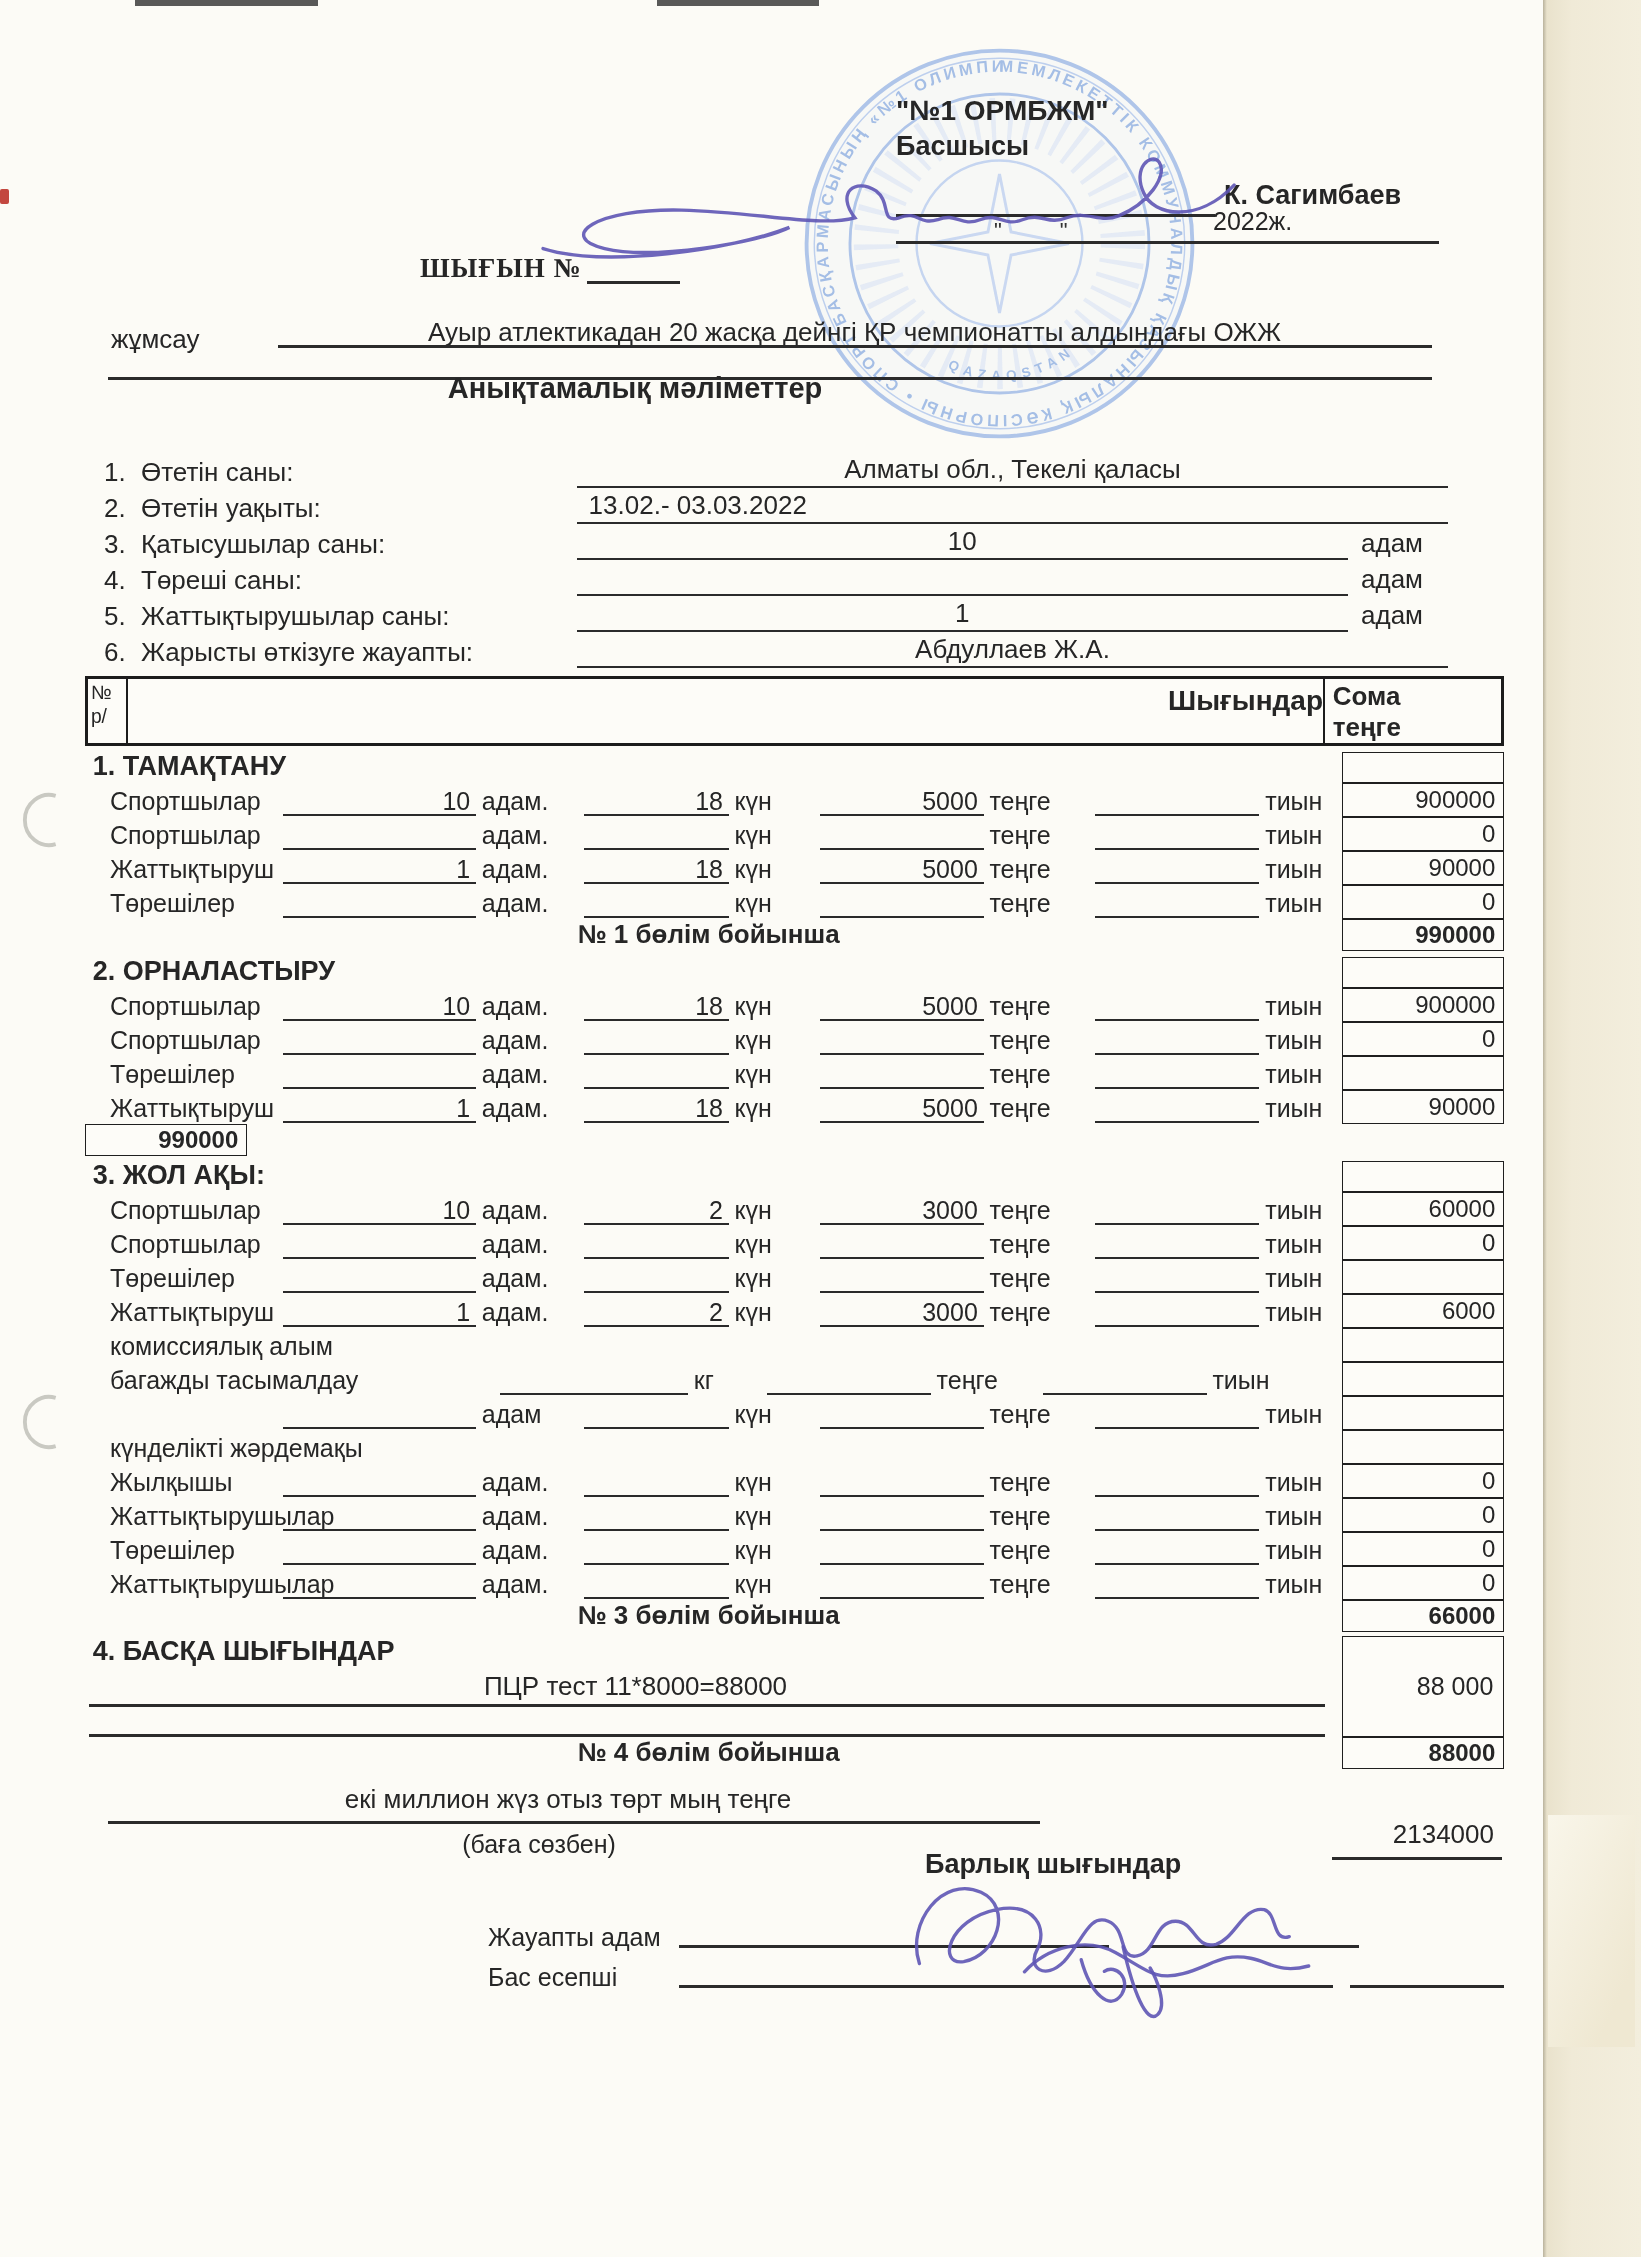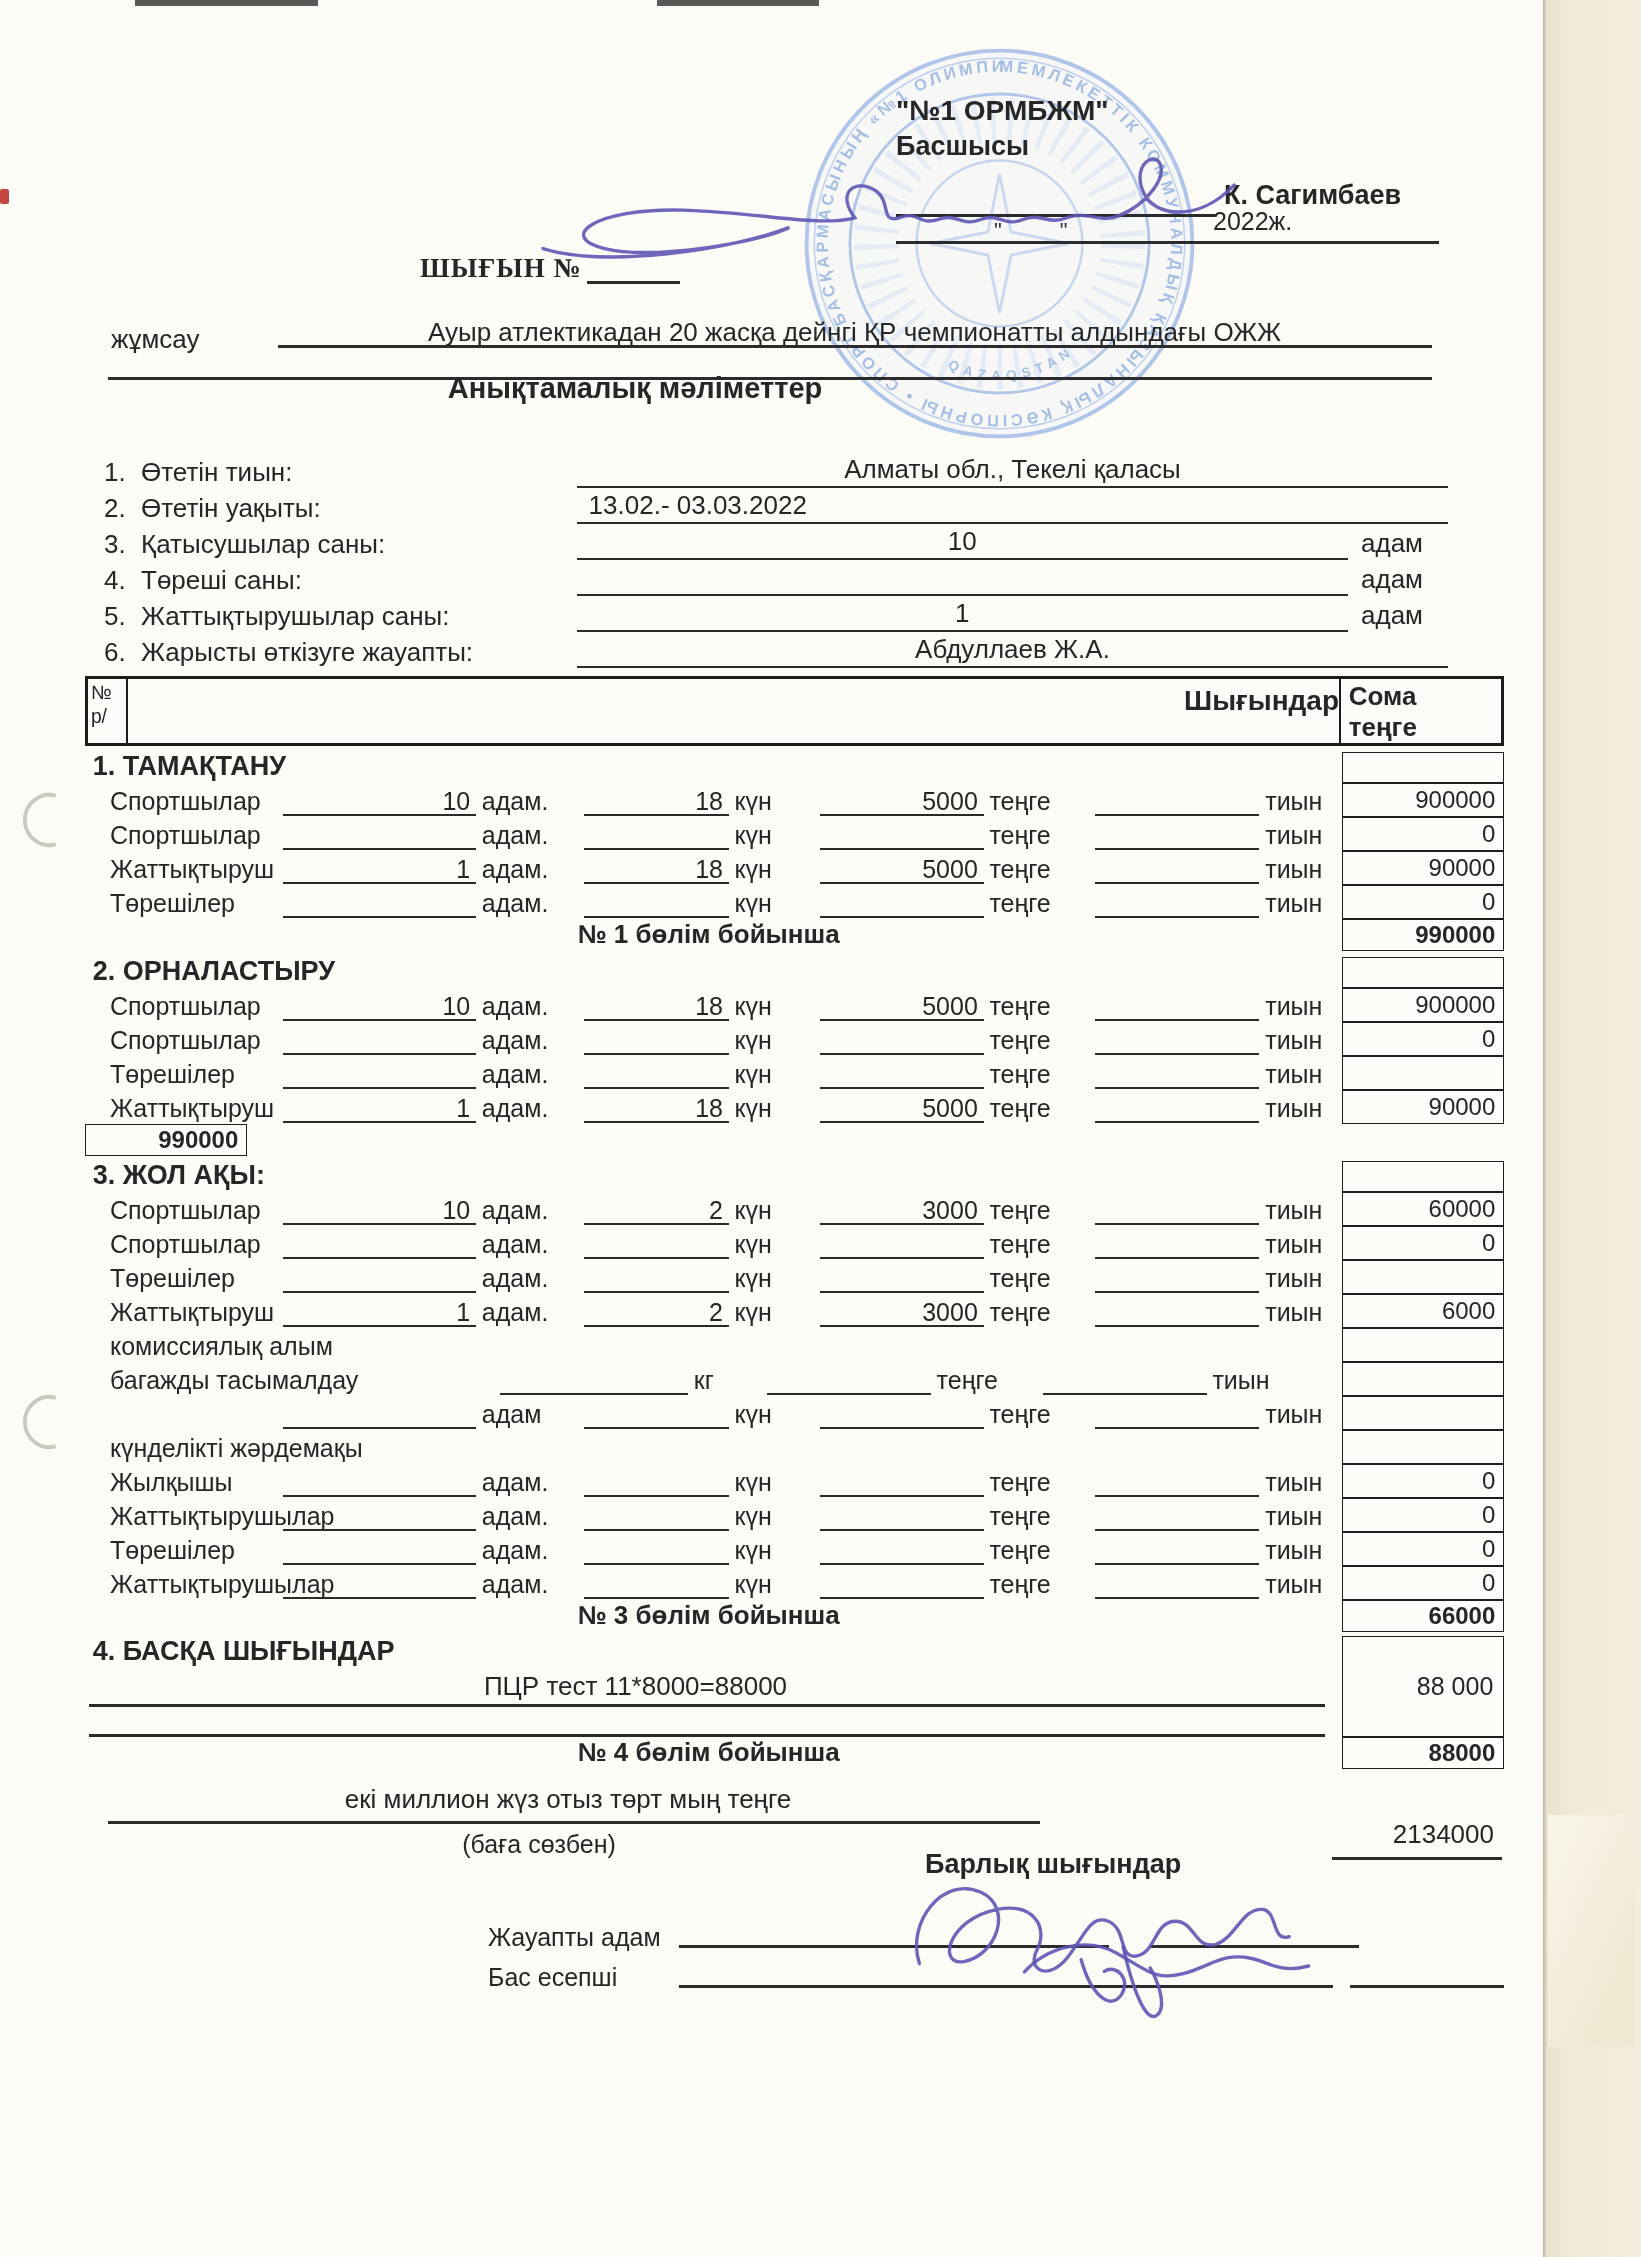--- a/index.html
+++ b/index.html
@@ -33,21 +33,21 @@
   .inum{width:37px;}
   .ilabel{width:436px;white-space:nowrap;}
   .iline{flex:1;border-bottom:2.9px solid #2b2b2b;text-align:center;height:33px;line-height:33px;white-space:nowrap;}
   .iline.vleft{text-align:left;padding-left:11.6px;}
   .isuffix{width:87px;padding-left:13.5px;height:33px;line-height:33px;}
   
   .table-wrap{position:absolute;left:85px;top:676px;width:1419px;}
   .thead{display:flex;border:3.9px solid #1c1c1c;height:70px;box-sizing:border-box;background:#fdfcf8;}
   .th-no{width:35px;border-right:2.9px solid #1c1c1c;font-size:19.3px;line-height:1.25;padding:1.9px 0 0 2.9px;white-space:pre-line;}
   .th-exp{flex:1;text-align:right;font-size:28px;font-weight:bold;padding-top:5.8px;}
-  .th-sum{width:162px;border-left:2.9px solid #1c1c1c;font-size:26px;font-weight:bold;
+  .th-sum{width:178px;border-left:2.9px solid #1c1c1c;font-size:26px;font-weight:bold;
           padding:1.9px 0 0 7.7px;white-space:pre-line;line-height:1.2;box-sizing:border-box;}
   .rows{margin-top:4.8px;}
   .trow{display:flex;align-items:stretch;height:34px;}
   .trow.h-title{height:31px;}
   .trow.h-sub{height:32px;}
   .trow.mt{margin-top:5.8px;}
   .tleft{flex:1;display:flex;align-items:flex-end;padding-bottom:1px;}
   .sec-title{font-size:27px;font-weight:bold;padding-left:7.7px;white-space:nowrap;}
   .lbl{width:198px;padding-left:25px;font-size:25px;white-space:nowrap;box-sizing:border-box;}
   .lblw{width:415px;}
@@ -134,21 +134,21 @@
 
   <div class="abs txt purpose-label">жұмсау</div>
   <div class="abs txt purpose-value">Ауыр атлектикадан 20  жасқа дейнгі ҚР чемпионатты  алдындағы ОЖЖ</div>
   <div class="hline txt" style="left:278px;top:345px;width:1154px;"></div>
   <div class="hline txt" style="left:108px;top:377px;width:1324px;"></div>
   <div class="abs txt info-heading b">Анықтамалық мәліметтер</div>
 
   <div class="info-list txt">
       <div class="irow">
         <span class="inum">1.</span>
-        <span class="ilabel">Өтетін тиын:</span>
+        <span class="ilabel">Өтетін саны:</span>
         <div class="iline">Алматы обл., Текелі қаласы</div>
       </div>
       <div class="irow">
         <span class="inum">2.</span>
         <span class="ilabel">Өтетін уақыты:</span>
         <div class="iline vleft">13.02.- 03.03.2022</div>
       </div>
       <div class="irow">
         <span class="inum">3.</span>
         <span class="ilabel">Қатысушылар саны:</span>

